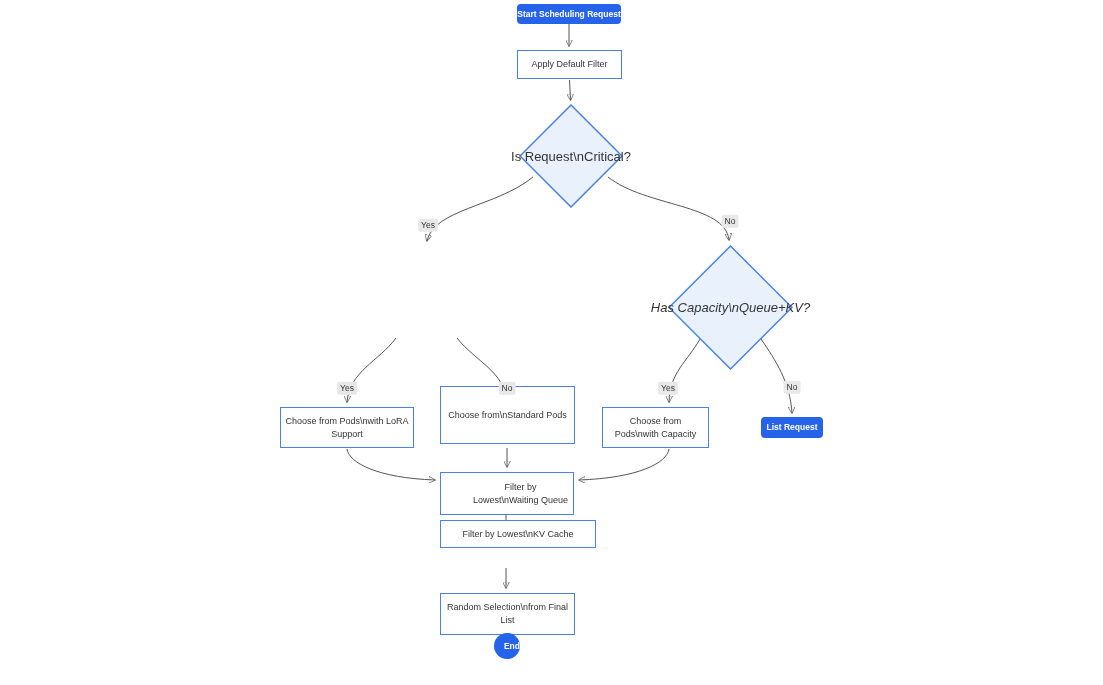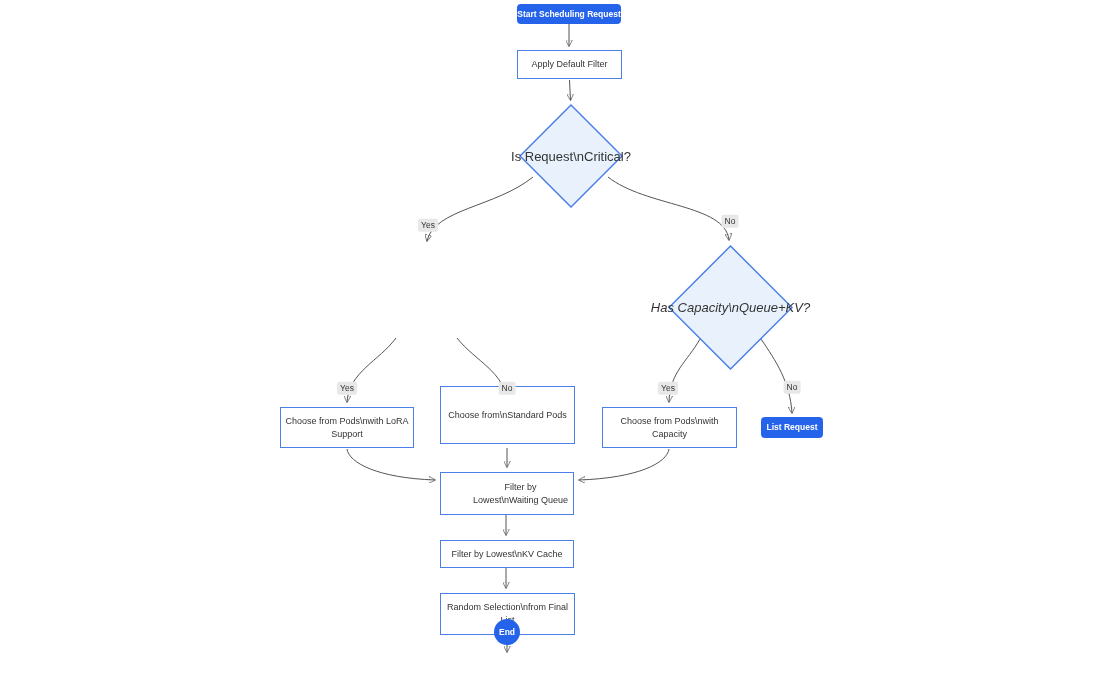--- a/index.html
+++ b/index.html
@@ -73,41 +73,41 @@
   </div>
 
   <div class="node rect" style="left:280px;top:407px;width:134px;height:41px;">
     <span>Choose from Pods\nwith LoRA Support</span>
   </div>
 
   <div class="node rect" style="left:440px;top:386px;width:135px;height:58px;">
     <span>Choose from\nStandard Pods</span>
   </div>
 
-  <div class="node rect" style="left:602px;top:407px;width:135px;height:41px;">
+  <div class="node rect" style="left:602px;top:407px;width:107px;height:41px;">
     <span>Choose from Pods\nwith Capacity</span>
   </div>
 
   <div class="node pill" style="left:761px;top:417px;width:62px;height:21px;">
     <span>List Request</span>
   </div>
 
   <div class="node rect" style="left:440px;top:472px;width:134px;height:43px;padding-left:31px;">
     <span>Filter by Lowest\nWaiting Queue</span>
   </div>
 
-  <div class="node rect" style="left:440px;top:540px;width:134px;height:28px;">
+  <div class="node rect" style="left:440px;top:520px;width:156px;height:28px;">
     <span>Filter by Lowest\nKV Cache</span>
   </div>
 
   <div class="node rect" style="left:440px;top:593px;width:135px;height:42px;">
     <span>Random Selection\nfrom Final List</span>
   </div>
 
-  <div class="node circle" style="left:494px;top:619px;width:26px;height:26px;">
+  <div class="node circle" style="left:494px;top:633px;width:26px;height:26px;justify-content:flex-end;">
     <span>End</span>
   </div>
 
   <div class="edge-label" style="left:428px;top:225px;">Yes</div>
   <div class="edge-label" style="left:730px;top:221px;">No</div>
   <div class="edge-label" style="left:347px;top:388px;">Yes</div>
   <div class="edge-label" style="left:507px;top:388px;">No</div>
   <div class="edge-label" style="left:668px;top:388px;">Yes</div>
   <div class="edge-label" style="left:792px;top:387px;">No</div>
 

